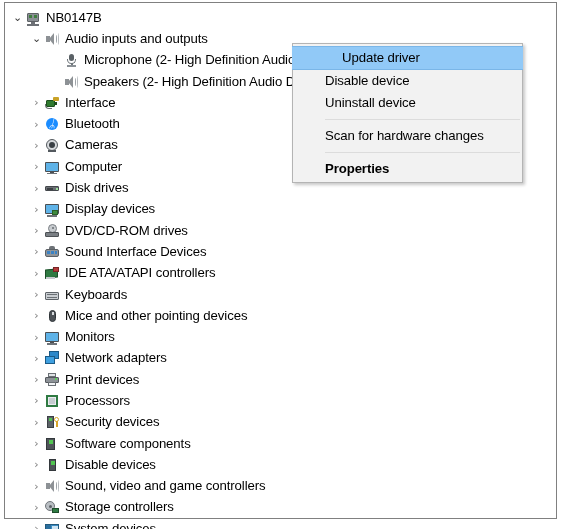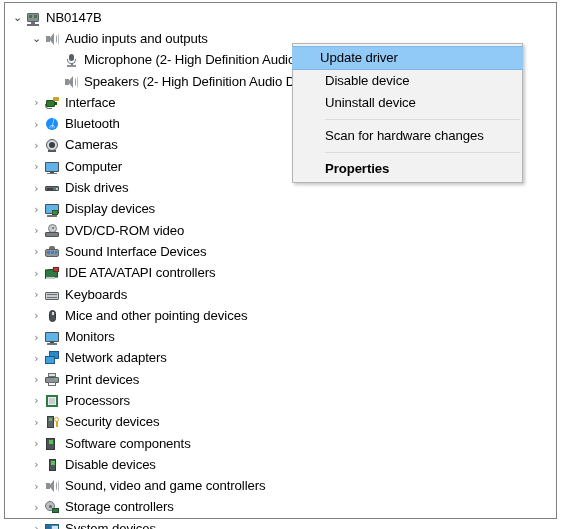--- a/index.html
+++ b/index.html
@@ -217,21 +217,21 @@
     color: #000000;
     white-space: nowrap;
     cursor: default;
     letter-spacing: -0.1px;
   }
   .menu-item.highlighted {
     background: #91c9f7;
     border: 1px solid #7ab6e8;
     border-left: none; border-right: none;
     margin-left: -1px; margin-right: -1px;
-    padding-left: 28px;
+    padding-left: 50px;
     height: 24px; line-height: 22px;
   }
   .menu-item.bold { font-weight: bold; }
 
   .menu-separator {
     height: 1px;
     background: #dcdcdc;
     margin: 5px 2px 5px 32px;
   }
 </style>
@@ -339,21 +339,21 @@
           </span>
           <span class="node-label">Display devices</span>
         </div>
         <div class="tree-row ind1">
           <span class="expander ">›</span>
           <span class="node-icon i-dvd">
             <i class="ic disc"></i>
             <i class="ic hole"></i>
             <i class="ic body"></i>
           </span>
-          <span class="node-label">DVD/CD-ROM video</span>
+          <span class="node-label">DVD/CD-ROM drives</span>
         </div>
         <div class="tree-row ind1">
           <span class="expander ">›</span>
           <span class="node-icon i-hid">
             <i class="ic top"></i>
             <i class="ic pad"></i>
             <i class="ic b1"></i>
             <i class="ic b2"></i>
             <i class="ic b3"></i>
           </span>

